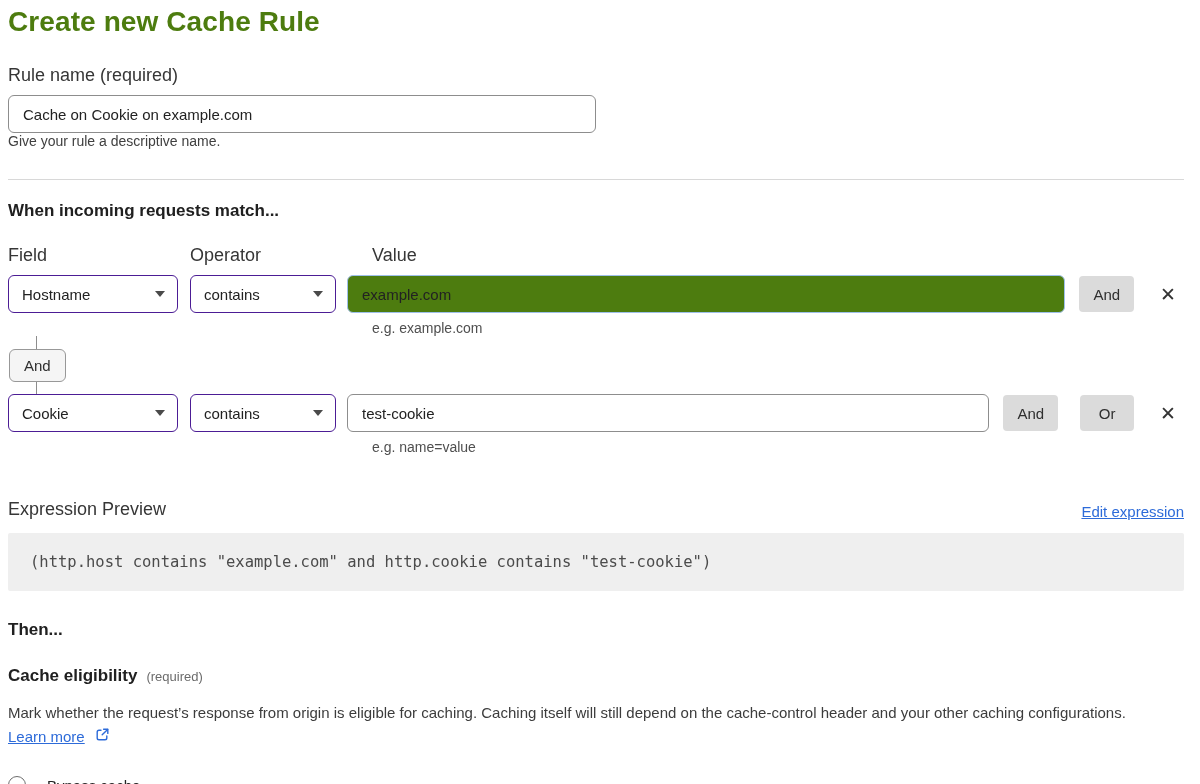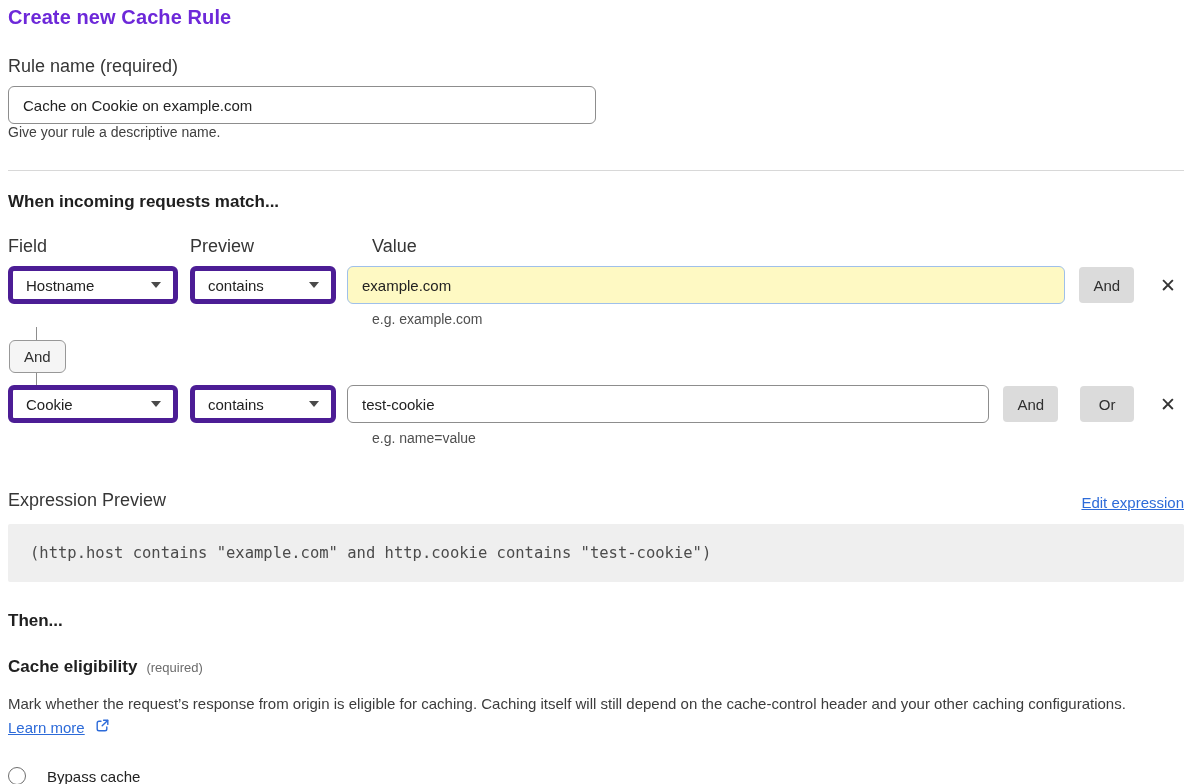--- a/index.html
+++ b/index.html
@@ -5,53 +5,53 @@
   * { box-sizing: border-box; }
   html, body { margin: 0; padding: 0; background: #ffffff; }
   body {
     width: 1200px; height: 784px; overflow: hidden;
     padding: 0 16px 0 8px;
     font-family: "Liberation Sans", sans-serif;
     color: #1f1f1f;
     -webkit-font-smoothing: antialiased;
   }
   .page-title {
-    font-size: 20px; font-weight: 700; color: #6d28d9;
+    font-size: 28px; font-weight: 700; color: #4d7c0f;
     margin-top: 6px; letter-spacing: .1px;
   }
   .field-label { font-size: 18px; color: #363636; }
   .rule-name-label { margin-top: 27px; }
   .text-input {
     height: 38px; border: 1px solid #8d8d8d; border-radius: 6px;
     background: #fff; font-family: "Liberation Sans", sans-serif;
     font-size: 15px; color: #222; padding: 0 14px; outline: none; width: 100%;
   }
   .rule-name-input { width: 588px; margin-top: 9px; display: block; }
   .help-text { font-size: 14px; color: #404040; margin-top: 0; }
   .divider { border: none; border-top: 1px solid #d8d8d8; margin: 30px 0 0 0; }
   .section-heading { font-size: 17px; font-weight: 700; color: #202020; }
   .match-heading { margin-top: 21px; }
   .col-labels { display: flex; margin-top: 24px; }
   .col-labels .cl-field { width: 182px; }
   .col-labels .cl-operator { width: 182px; }
   .cond-row { display: flex; align-items: center; margin-top: 9px; }
   .select {
-    width: 170px; height: 38px; border: 5px solid #4c1d95; border-radius: 6px;
+    width: 170px; height: 38px; border: 1px solid #4c1d95; border-radius: 6px;
     background: #fff; display: flex; align-items: center; justify-content: space-between;
     padding: 0 12px 0 13px; font-size: 15px; color: #222; cursor: pointer; flex: none;
   }
   .select.op { width: 146px; }
   .sel-gap1 { width: 12px; flex: none; }
   .sel-gap2 { width: 11px; flex: none; }
   .caret {
     width: 0; height: 0; border-left: 5px solid transparent;
     border-right: 5px solid transparent; border-top: 6px solid #4a4a4a; flex: none;
   }
   .value-wrap { flex: 1 1 auto; margin-left: 0; }
-  .value-input-highlight { background: #fef9c3; border-color: #9fc0ea; }
+  .value-input-highlight { background: #4d7c0f; border-color: #9fc0ea; }
   .row-buttons { display: flex; align-items: center; flex: none; margin-left: 14px; }
   .gray-btn {
     min-width: 54px; height: 36px; border: none; border-radius: 4px;
     background: #dbdbdb; color: #2f2f2f; font-family: "Liberation Sans", sans-serif;
     font-size: 15px; padding: 0 14px; cursor: pointer; margin-left: 22px;
   }
   .gray-btn:first-child { margin-left: 0; }
   .remove-x {
     margin-left: 24px; margin-right: 6px; font-size: 19px; color: #333;
     cursor: pointer; background: none; border: none; line-height: 1;
@@ -100,21 +100,21 @@
 <div class="field-label rule-name-label">Rule name (required)</div>
 <input class="text-input rule-name-input" type="text" value="Cache on Cookie on example.com" style="">
 <div class="help-text">Give your rule a descriptive name.</div>
 
 <hr class="divider">
 
 <div class="section-heading match-heading">When incoming requests match...</div>
 
 <div class="col-labels">
   <div class="field-label cl-field">Field</div>
-  <div class="field-label cl-operator">Preview</div>
+  <div class="field-label cl-operator">Operator</div>
   <div class="field-label cl-value">Value</div>
 </div>
 
 <div class="cond-row">
   <div class="select">
     <span>Hostname</span>
     <span class="caret"></span>
   </div>
   <div class="sel-gap1"></div>
   <div class="select op">

